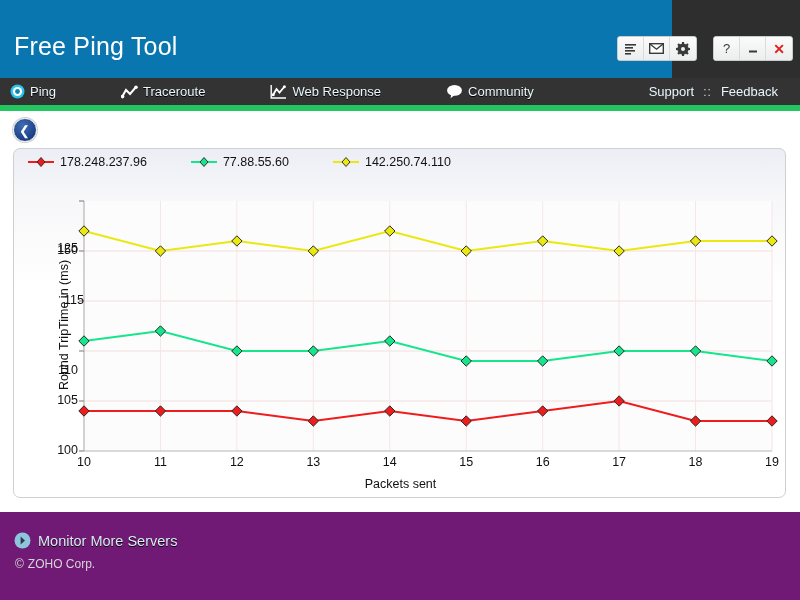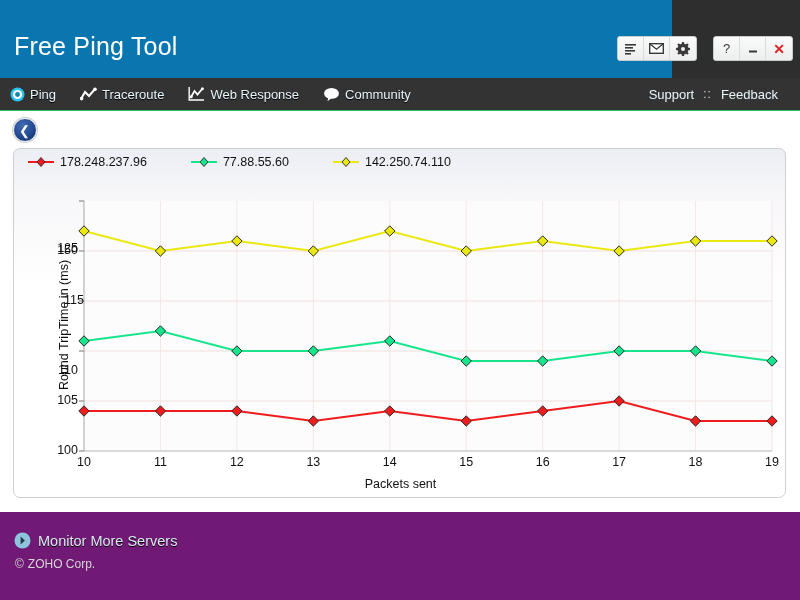--- a/index.html
+++ b/index.html
@@ -38,22 +38,22 @@
   .winbtn .glyph { font-size: 13px; color: #3a3a3a; line-height: 1; }
   .winbtn .glyph.red { color: #e02020; font-size: 14px; font-weight: bold; }
 
   
   svg { display: block; }
 
   
   .navbar {
     position: absolute; left: 0; top: 78px; width: 800px; height: 33px;
     background: #333333;
-    border-bottom: 1px solid #22c55e;
-    display: flex; align-items: center;
+    border-bottom: 6px solid #22c55e;
+    display: flex; align-items: center; gap: 41px;
   }
   .navitem {
     display: flex; align-items: center; gap: 5px;
     height: 33px; padding: 0 14px 0 10px;
     color: #e9f6fb; font-size: 13px; white-space: nowrap;
   }
   .navitem .lbl { text-shadow: 0 1px 0 #000; }
   .navitem.first { padding-left: 10px; }
   .nav-right {
     margin-left: auto; display: flex; align-items: center;

